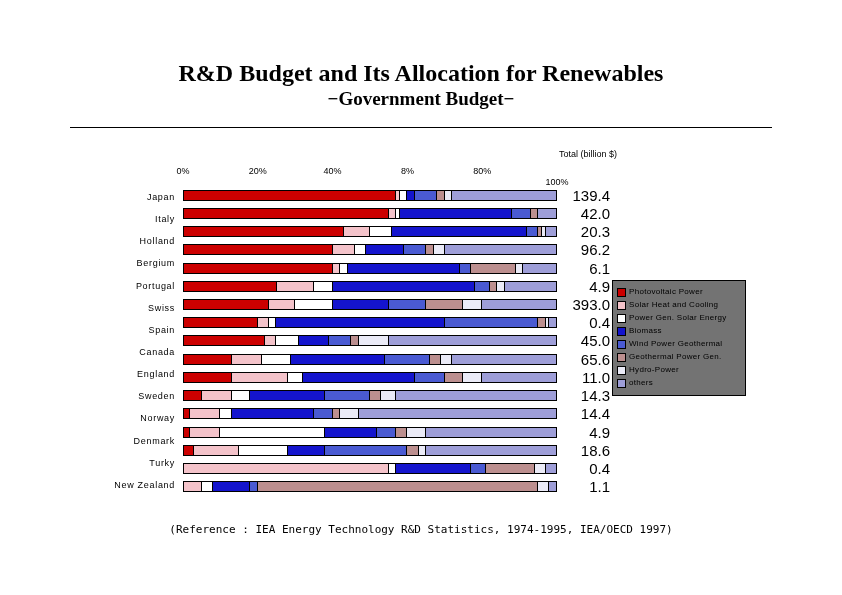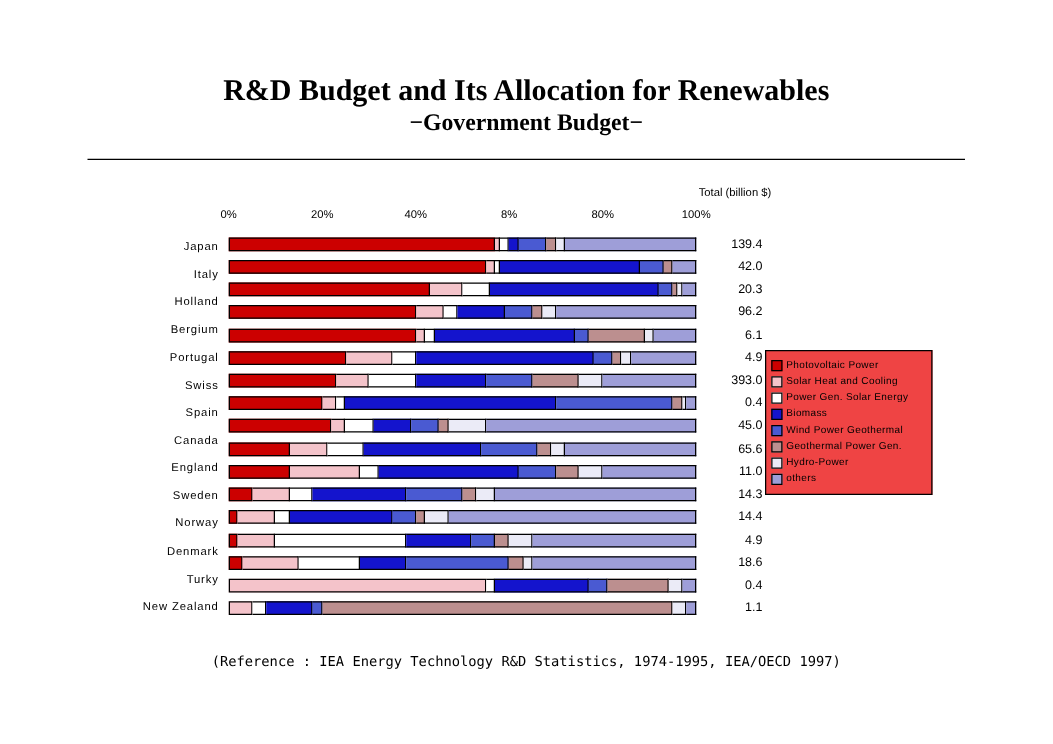--- a/index.html
+++ b/index.html
@@ -23,23 +23,23 @@
   .labels-col { left:40px; width:135px; }
   .labels-col .cell { flex:1; display:flex; align-items:center; justify-content:flex-end;
                       font-size:9px; letter-spacing:0.7px; white-space:nowrap; }
   .plot-col { left:183px; width:374px; }
   .bar-row { flex:1; display:flex; align-items:center; }
   .bar { display:flex; width:100%; height:11px; }
   .seg { box-sizing:border-box; height:100%; border:1px solid #000; border-left:none; }
   .seg:first-child { border-left:1px solid #000; }
   .totals-col { left:558px; width:52px; }
   .totals-col .cell { flex:1; display:flex; align-items:center; justify-content:flex-end;
-                      font-size:10px; }
-
-  .legend { position:absolute; left:612px; top:280px; width:134px; background:#ef4444;
+                      font-size:15px; }
+
+  .legend { position:absolute; left:612px; top:280px; width:134px; background:#737373;
             border:1px solid #000; padding:5px 4px; box-sizing:border-box; }
   .legend-item { display:flex; align-items:flex-start; gap:3px; height:13px; }
   .swatch { width:7px; height:7px; border:1px solid #000; margin-top:2px; flex:0 0 auto; }
   .legend-label { font-size:8px; line-height:12px; letter-spacing:0.3px; white-space:nowrap; }
 
   .footer { position:absolute; top:523px; left:0; width:842px; text-align:center;
             font-family:"DejaVu Sans Mono", monospace; font-size:11px; }
 </style>
 </head>
 <body>
@@ -50,21 +50,21 @@
   <div class="rule"></div>
 
   <div class="total-header">Total (billion $)</div>
 
   <div class="axis" id="axis">
       <div class="tick" style="left: 0px;">0%</div>
       <div class="tick" style="left: 74.8px;">20%</div>
       <div class="tick" style="left: 149.6px;">40%</div>
       <div class="tick" style="left: 224.4px;">8%</div>
       <div class="tick" style="left: 299.2px;">80%</div>
-      <div class="tick" style="left: 374px;">100%</div>
+      <div class="tick" style="left: 374px; margin-top: 11px;">100%</div>
     </div>
 
   <div class="col labels-col" id="labels">
       <div class="cell">Japan</div>
       <div class="cell">Italy</div>
       <div class="cell">Holland</div>
       <div class="cell">Bergium</div>
       <div class="cell">Portugal</div>
       <div class="cell">Swiss</div>
       <div class="cell">Spain</div>

